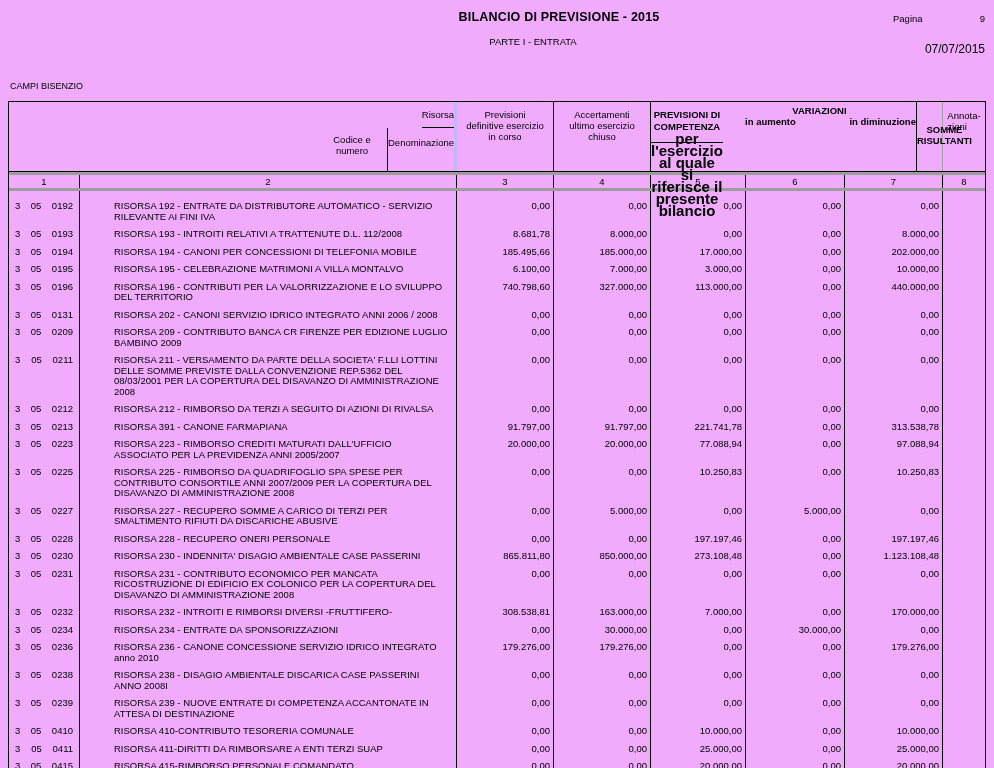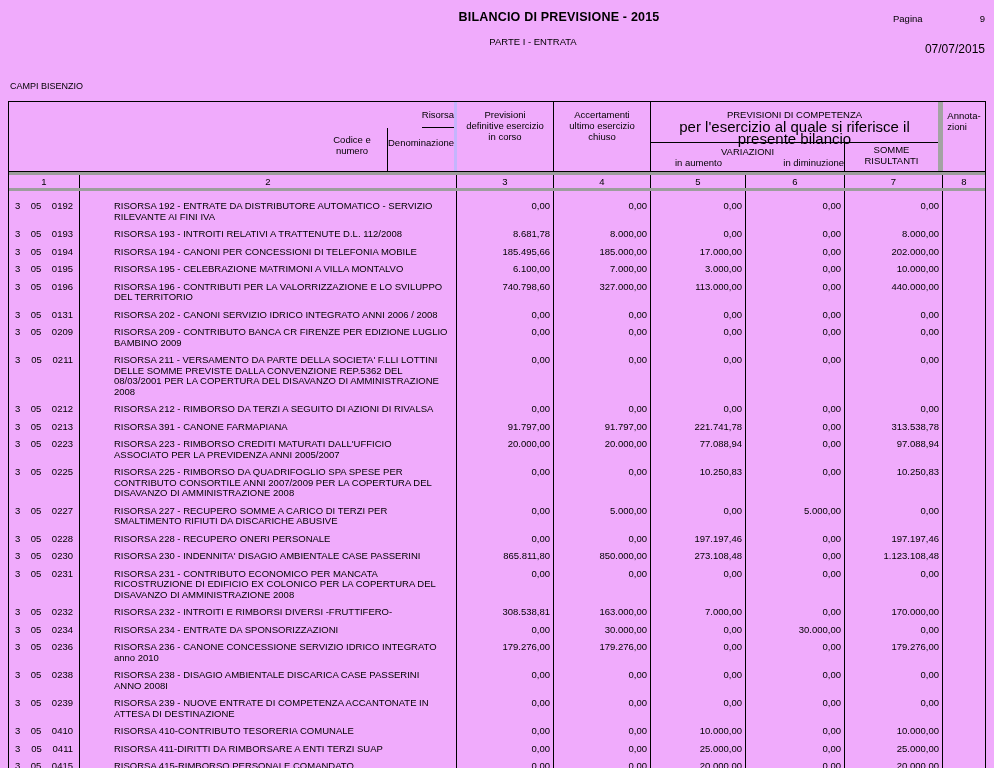--- a/index.html
+++ b/index.html
@@ -34,21 +34,21 @@
   .thead{display:flex;height:69px;border-bottom:1px solid #000;}
   .grpA{width:448px;flex:none;display:flex;flex-direction:column;box-sizing:border-box;border-right:3px solid #c4b5fd;align-items:flex-end;}
   .risorsa-cell{height:26px;border-bottom:1px solid #000;display:flex;align-items:center;justify-content:center;box-sizing:border-box;}
   .grpA-low{flex:1;display:flex;}
   .codice-cell{width:71px;flex:none;border-right:1px solid #000;box-sizing:border-box;
                display:flex;align-items:flex-start;justify-content:center;text-align:center;
                padding-top:6px;white-space:pre-line;line-height:11px;}
   .denom-cell{flex:1;display:flex;align-items:center;justify-content:center;padding-bottom:14px;}
   .head3{display:flex;flex-direction:column;align-items:center;text-align:center;
          padding-top:7px;white-space:pre-line;line-height:11px;}
-  .grpB{width:292px;flex:none;display:flex;flex-direction:column;box-sizing:border-box;border-right:5px solid #a3a3a3;}
+  .grpB{width:292px;flex:none;display:flex;flex-direction:row;box-sizing:border-box;border-right:1px solid #a3a3a3;font-weight:bold;}
   .comp-title{height:41px;border-bottom:1px solid #000;box-sizing:border-box;text-align:center;padding-top:7px;line-height:12px;}
   .comp-title .l1{font-size:9.5px;}
   .comp-title .l2{font-size:15px;}
   .grpB-low{flex:1;display:flex;}
   .variaz-cell{width:194px;flex:none;border-right:1px solid #000;box-sizing:border-box;padding-top:3px;}
   .variaz-title{text-align:center;line-height:11px;}
   .variaz-subs{display:flex;line-height:11px;}
   .variaz-subs .s5{width:95px;text-align:center;}
   .variaz-subs .s6{width:98px;text-align:right;}
   .somme-cell{flex:1;display:flex;align-items:center;justify-content:center;text-align:center;

